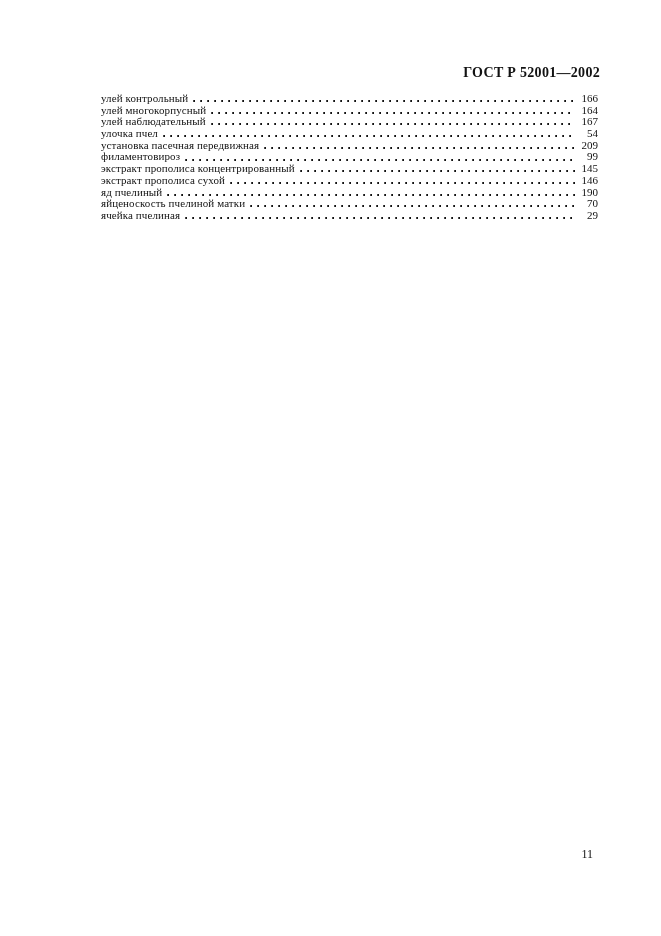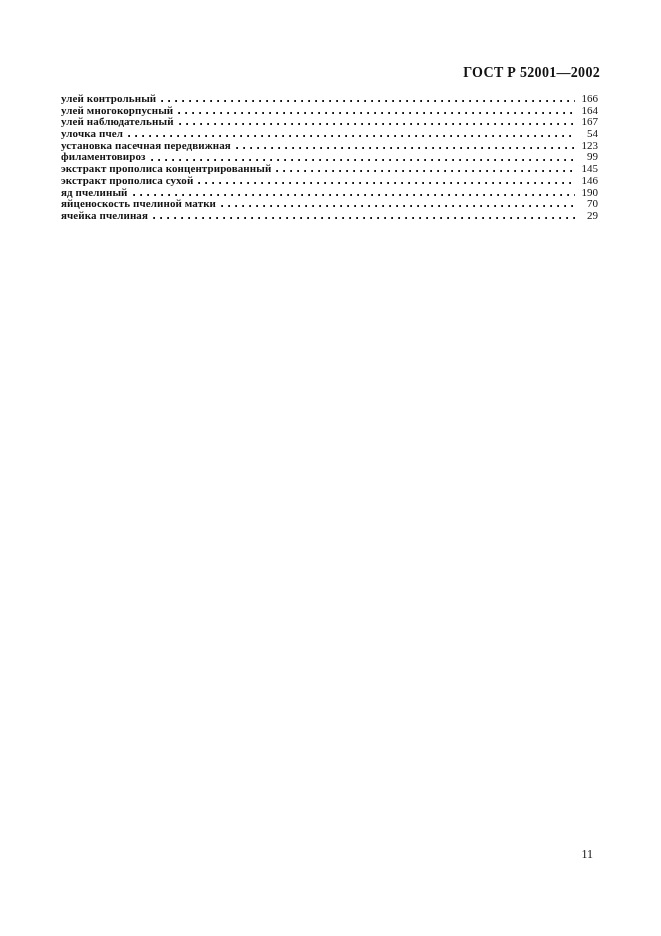--- a/index.html
+++ b/index.html
@@ -37,22 +37,23 @@
   .entry {
     display: flex;
     align-items: baseline;
     height: 11.7px;
     line-height: 11.7px;
     font-size: 11px;
     white-space: nowrap;
   }
   .entry .term {
     flex: none;
-    font-weight: bold;
+    font-weight: normal;
     letter-spacing: 0.1px;
+    margin-left: 40px;
   }
   .entry .leader {
     flex: 1 1 auto;
     align-self: stretch;
     margin-left: 4px;
     margin-right: 6px;
     background-image: radial-gradient(circle at 1.2px 1.2px, #121212 0.85px, rgba(0,0,0,0) 1.15px);
     background-size: 7px 2.4px;
     background-repeat: repeat-x;
     background-position: left 1px bottom 2.2px;
@@ -98,21 +99,21 @@
         <span class="pageno">167</span>
       </div>
       <div class="entry">
         <span class="term">улочка пчел</span>
         <span class="leader"></span>
         <span class="pageno">54</span>
       </div>
       <div class="entry">
         <span class="term">установка пасечная передвижная</span>
         <span class="leader"></span>
-        <span class="pageno">123</span>
+        <span class="pageno">209</span>
       </div>
       <div class="entry">
         <span class="term">филаментовироз</span>
         <span class="leader"></span>
         <span class="pageno">99</span>
       </div>
       <div class="entry">
         <span class="term">экстракт прополиса концентрированный</span>
         <span class="leader"></span>
         <span class="pageno">145</span>

